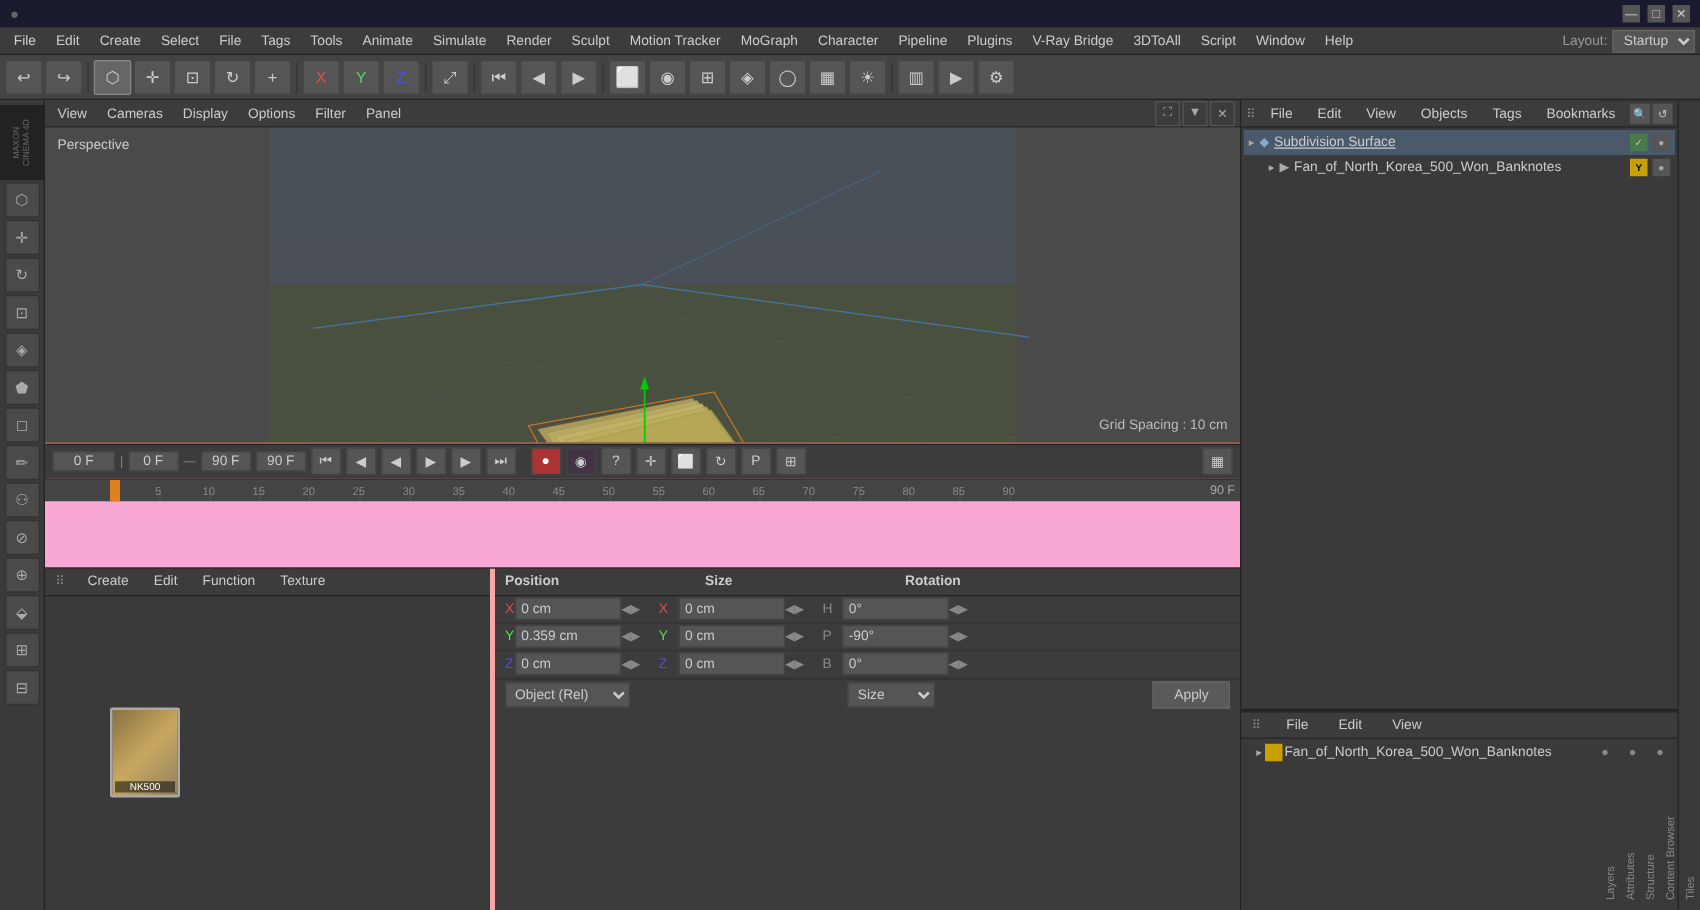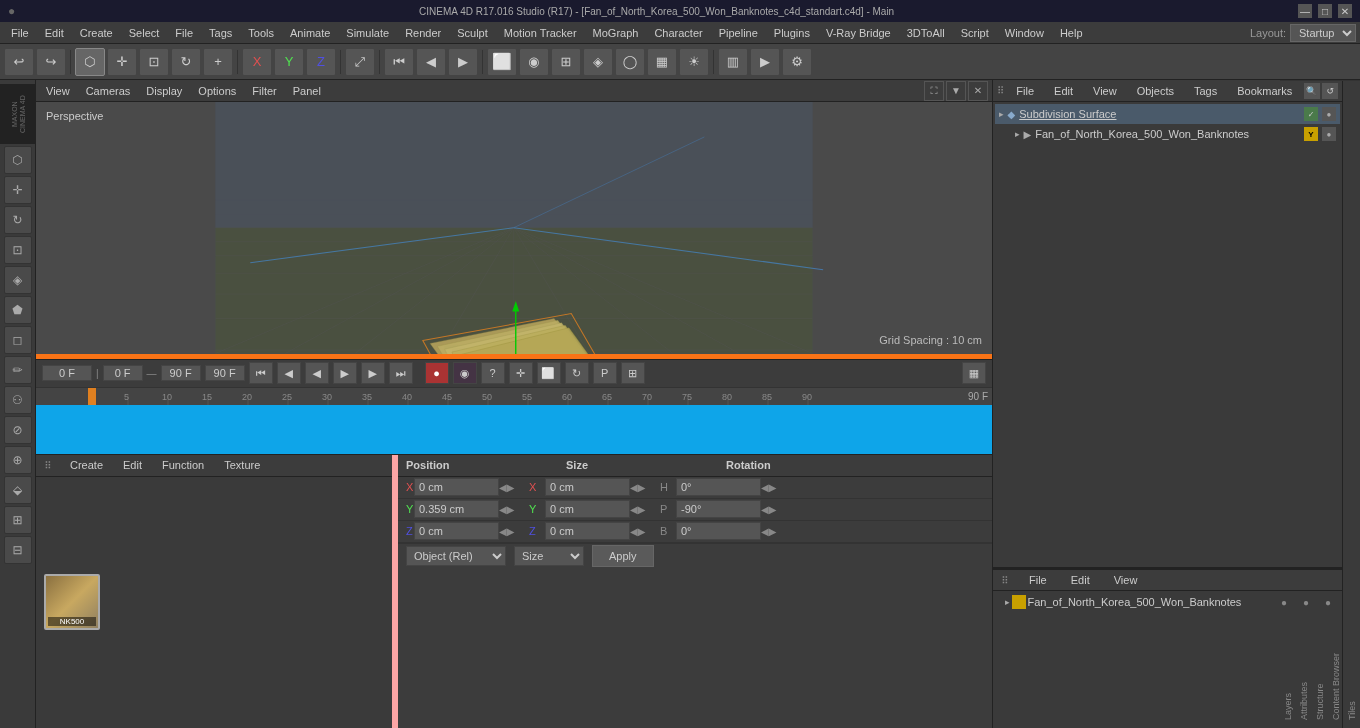--- a/index.html
+++ b/index.html
@@ -32,38 +32,38 @@
 
     
     #viewport-area { flex: 1; display: flex; flex-direction: column; }
     #viewport-toolbar { height: 22px; background: #3c3c3c; display: flex; align-items: center; padding: 0 4px; gap: 4px; border-bottom: 1px solid #222; }
     .vp-menu { padding: 2px 6px; font-size: 11px; color: #ccc; cursor: pointer; }
     #viewport { flex: 1; background: #4a4a4a; position: relative; overflow: hidden; }
     #viewport-label { position: absolute; top: 8px; left: 10px; color: #ccc; font-size: 11px; }
     #grid-spacing { position: absolute; bottom: 8px; right: 10px; color: #bbb; font-size: 11px; }
 
     
-    #timeline-area { height: 100px; background: #0ea5e9; border-top: 5px solid #f97316; }
+    #timeline-area { height: 100px; background: #f9a8d4; border-top: 1px solid #f97316; }
     #timeline-ruler { height: 20px; background: #444; display: flex; align-items: center; padding: 0 4px; font-size: 10px; color: #888; position: relative; overflow: hidden; }
     #transport-bar { height: 32px; background: #3c3c3c; display: flex; align-items: center; padding: 0 6px; gap: 4px; border-top: 1px solid #222; }
     .transport-input { width: 50px; background: #555; border: 1px solid #444; color: #ccc; font-size: 11px; padding: 1px 3px; text-align: center; }
     .transport-btn { width: 24px; height: 22px; background: #555; border: 1px solid #444; display: flex; align-items: center; justify-content: center; cursor: pointer; font-size: 11px; color: #ccc; }
 
     
     #bottom-section { height: 120px; display: flex; border-top: 1px solid #222; }
     #material-panel { flex: 1; background: #3a3a3a; }
     #material-toolbar { height: 22px; background: #3c3c3c; display: flex; align-items: center; padding: 0 4px; gap: 8px; border-bottom: 1px solid #222; }
     .mat-menu { padding: 2px 6px; font-size: 11px; color: #ccc; cursor: pointer; }
     #material-content { display: flex; align-items: center; padding: 4px; gap: 4px; }
     .material-thumb { width: 56px; height: 56px; background: #555; border: 2px solid #888; border-radius: 2px; display: flex; align-items: center; justify-content: center; color: #aaa; font-size: 9px; }
     #transform-panel { width: 600px; background: #3c3c3c; border-left: 1px solid #222; }
     #transform-header { height: 22px; background: #3c3c3c; display: flex; padding: 0 8px; gap: 20px; align-items: center; border-bottom: 1px solid #222; }
     .transform-row { display: flex; align-items: center; height: 22px; border-bottom: 1px solid #333; }
     .transform-input { width: 90px; background: #555; border: 1px solid #444; color: #ccc; font-size: 11px; padding: 1px 4px; height: 18px; }
-    #apply-row { height: 28px; display: flex; align-items: center; justify-content: flex-start; padding: 0 8px; background: #3c3c3c; border-top: 1px solid #333; }
+    #apply-row { height: 28px; display: flex; align-items: center; justify-content: space-between; padding: 0 8px; background: #3c3c3c; border-top: 1px solid #333; }
 
     
     #right-panel { width: 370px; background: #3a3a3a; border-left: 1px solid #222; display: flex; flex-direction: column; }
     #objects-panel { flex: 1; border-bottom: 1px solid #222; }
     #objects-toolbar { height: 22px; background: #3c3c3c; display: flex; align-items: center; padding: 0 4px; gap: 8px; border-bottom: 1px solid #222; }
     .panel-tab { padding: 2px 8px; font-size: 11px; color: #ccc; cursor: pointer; }
     #objects-content { padding: 4px; }
     .obj-row { display: flex; align-items: center; height: 20px; gap: 4px; padding: 0 4px; }
     .obj-indent { padding-left: 12px; }
 
@@ -82,21 +82,20 @@
     .dropdown-select { background: #555; border: 1px solid #444; color: #ccc; font-size: 11px; padding: 1px 3px; height: 20px; }
 
     .apply-btn { background: #5a5a5a; border: 1px solid #666; color: #ccc; font-size: 11px; padding: 2px 16px; cursor: pointer; height: 22px; }
     .vp-icon-btn { width: 20px; height: 20px; background: rgba(60,60,60,0.7); border: 1px solid #555; display: flex; align-items: center; justify-content: center; cursor: pointer; color: #aaa; font-size: 10px; }
   </style>
 </head>
 <body>
 
 <div id="titlebar">
   <span style="font-size:12px;color:#666;">●</span>
-  <span id="title-text" style="font-size:10px;">CINEMA 4D R17.016 Studio (R17) - [Fan_of_North_Korea_500_Won_Banknotes_c4d_standart.c4d] - Main</span>
   <div id="titlebar-controls">
     <div class="title-btn">—</div>
     <div class="title-btn">□</div>
     <div class="title-btn">✕</div>
   </div>
 </div>
 
 <div id="menubar">
   <span class="menu-item">File</span>
   <span class="menu-item">Edit</span>
@@ -372,27 +371,27 @@
 
       <div id="material-panel" style="flex:1;background:#3a3a3a;display:flex;flex-direction:column;">
         <div id="material-toolbar" style="height:22px;background:#3c3c3c;display:flex;align-items:center;padding:0 4px;gap:8px;border-bottom:1px solid #222;">
           <div style="width:16px;height:16px;display:flex;align-items:center;justify-content:center;font-size:10px;color:#888;">⠿</div>
           <span class="mat-menu">Create</span>
           <span class="mat-menu">Edit</span>
           <span class="mat-menu">Function</span>
           <span class="mat-menu">Texture</span>
         </div>
         <div id="material-content" style="display:flex;align-items:center;padding:8px;gap:4px;flex:1;">
-          <div class="material-thumb" style="width:56px;height:56px;background:linear-gradient(135deg,#8a7040,#c8a860,#908060);border:2px solid #aaa;position:relative;">
+          <div class="material-thumb" style="width:56px;height:72px;background:linear-gradient(135deg,#8a7040,#c8a860,#908060);border:2px solid #aaa;position:relative;margin-left:44px;">
             <span style="position:absolute;bottom:2px;left:2px;right:2px;font-size:8px;color:#fff;background:rgba(0,0,0,0.5);text-align:center;">NK500</span>
           </div>
         </div>
       </div>
 
-      <div id="transform-panel" style="width:600px;background:#3c3c3c;border-left:6px solid #fca5a5;display:flex;flex-direction:column;">
+      <div id="transform-panel" style="width:600px;background:#3c3c3c;border-left:4px solid #fca5a5;display:flex;flex-direction:column;">
         <div id="transform-header" style="height:22px;background:#3c3c3c;display:flex;padding:0 8px;gap:60px;align-items:center;border-bottom:1px solid #222;">
           <span style="font-size:11px;color:#ccc;font-weight:bold;width:100px;">Position</span>
           <span style="font-size:11px;color:#ccc;font-weight:bold;width:100px;">Size</span>
           <span style="font-size:11px;color:#ccc;font-weight:bold;width:100px;">Rotation</span>
         </div>
 
         <div class="transform-row" style="display:flex;align-items:center;height:22px;border-bottom:1px solid #333;">
           <span style="width:16px;color:#e05050;font-size:11px;padding-left:8px;">X</span>
           <input class="transform-input" value="0 cm" style="width: 85px;">
           <span style="width:30px;color:#888;font-size:10px;">◀▶</span>

